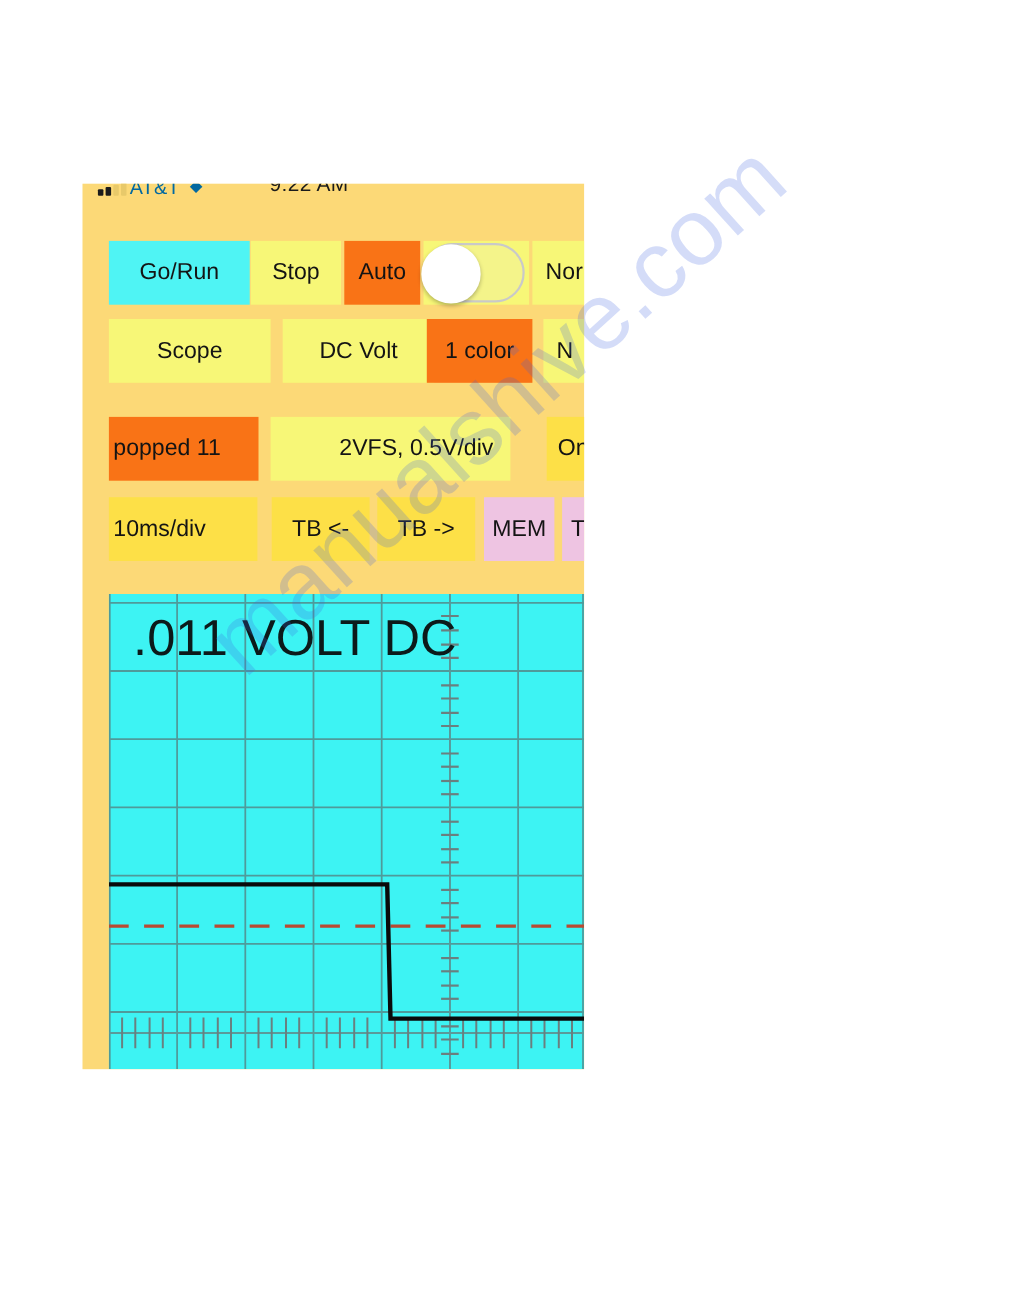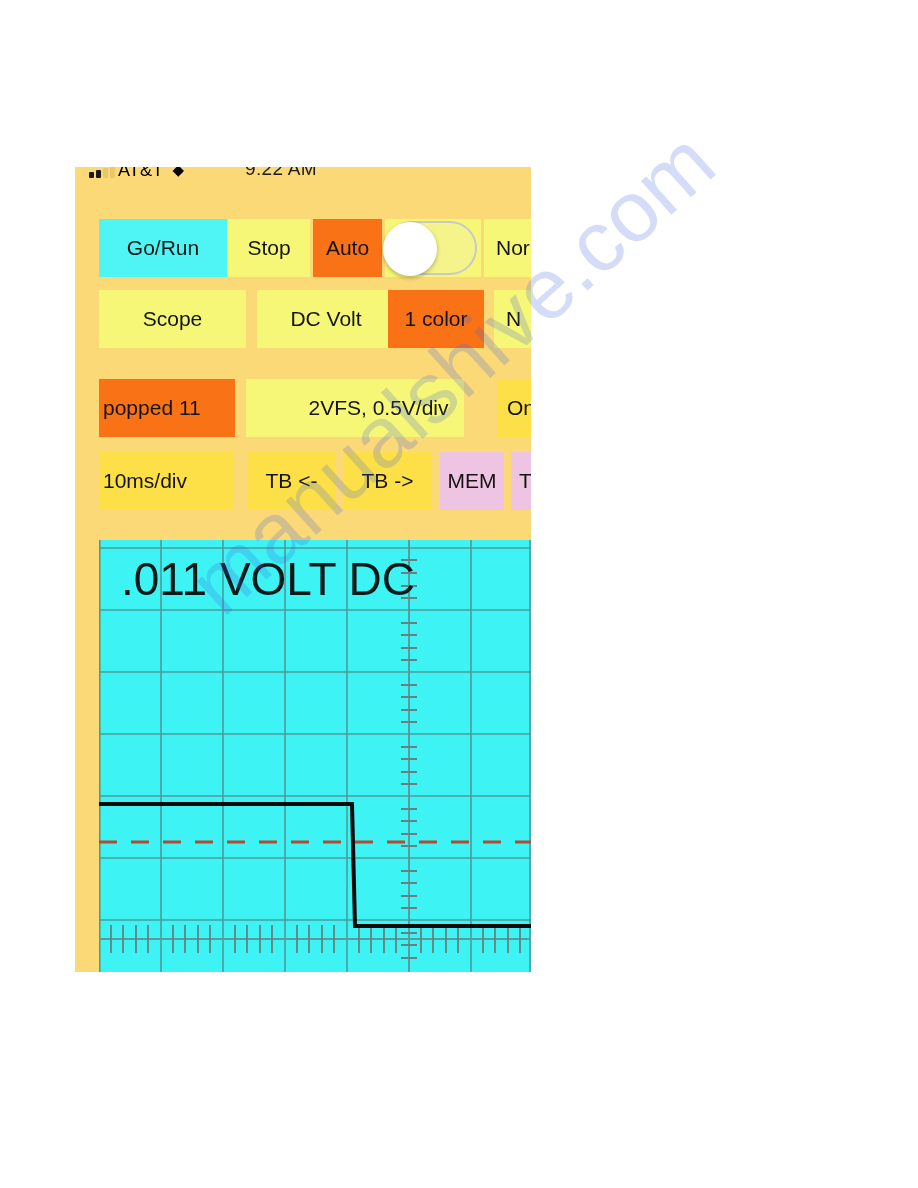--- a/index.html
+++ b/index.html
@@ -34,21 +34,21 @@
     height: 18px;
     overflow: hidden;
   }
   #sb-left {
     position: absolute;
     left: 14px; top: -9px;
     display: flex;
     align-items: flex-end;
     gap: 3px;
     font-size: 19px;
-    color: #000000;
+    color: #0369a1;
     letter-spacing: .2px;
   }
   .sigbar { width: 5px; background: #1b1b1b; border-radius: 1px; display:block;}
   .sigbar.b1 { height: 6px; }
   .sigbar.b2 { height: 8px; }
   .sigbar.b3 { height: 10px; background:#e8c96a; }
   .sigbar.b4 { height: 12px; background:#e8c96a; }
   #sb-bars { display: flex; align-items: flex-end; gap: 2px; height: 20px; padding-bottom:2px;}
   #sb-carrier { font-size: 18px; line-height: 20px; }
   #sb-wifi { font-size: 15px; line-height: 20px; margin-left: 6px; }

